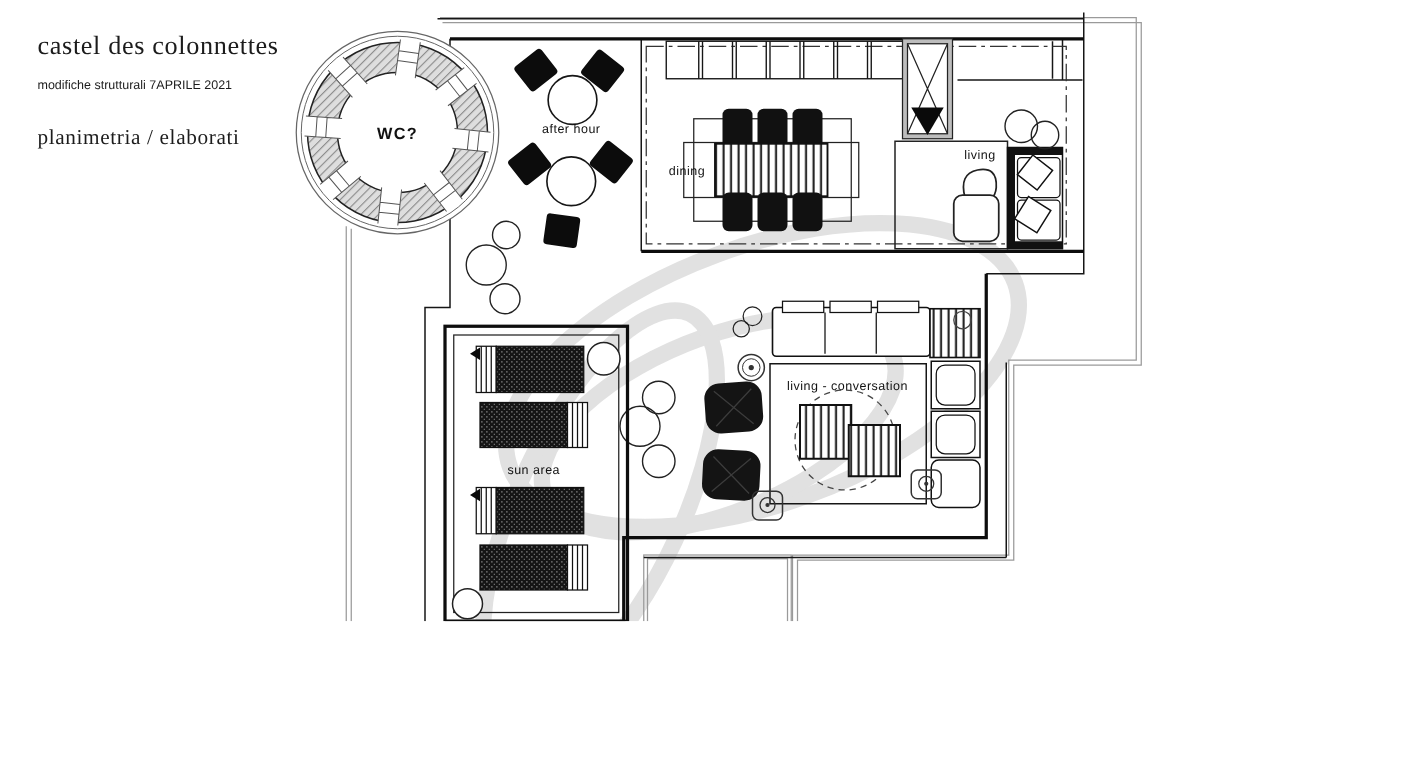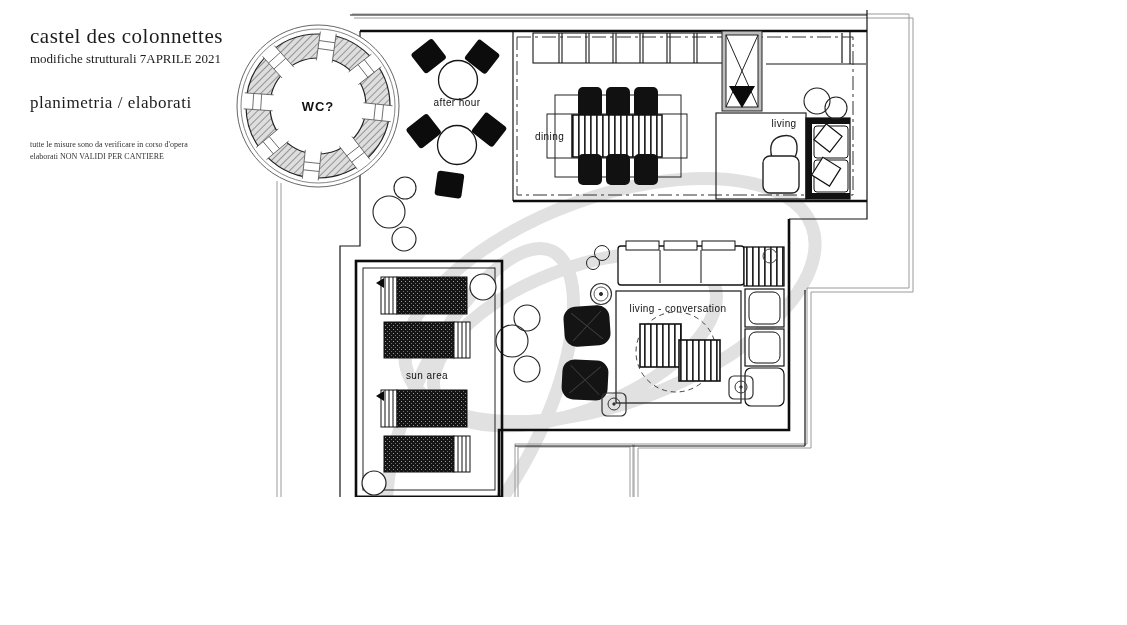--- a/index.html
+++ b/index.html
@@ -6,41 +6,37 @@
   #canvas{
     position:relative;
     width:1127px;height:497px;
     background:#ffffff;
     overflow:hidden;
     font-family:"Liberation Sans",sans-serif;
   }
   .titleblock{position:absolute;left:30px;top:24px;color:#1c1c1c;}
   .t-main{font-family:"Liberation Serif",serif;font-size:21px;letter-spacing:.5px;}
   .t-sub{font-family:"Liberation Serif",serif;font-size:12px;letter-spacing:1px;margin-top:3px;}
-  .t-rev{font-family:Liberation Serif, serif;font-size:13px;margin-top:2px;}
+  .t-rev{font-family:Liberation Sans, sans-serif;font-size:10px;margin-top:14px;}
   .t-draw{font-family:"Liberation Serif",serif;font-size:17px;margin-top:26px;letter-spacing:.5px;}
   .t-disc{font-family:"Liberation Serif",serif;font-size:8px;margin-top:26px;line-height:1.5;color:#333;}
   svg text{font-family:"Liberation Sans",sans-serif;fill:#111;}
   .lbl{font-size:10px;letter-spacing:.4px;}
   .lbl-b{font-size:13px;font-weight:bold;letter-spacing:1px;}
 </style>
 </head>
 <body>
 
 <div id="canvas">
 
   
   <div class="titleblock">
     <div class="t-main">castel des colonnettes</div>
     <div class="t-rev">modifiche strutturali 7APRILE 2021</div>
     <div class="t-draw">planimetria / elaborati</div>
-    <div class="t-disc">
-      <div>tutte le misure sono da verificare in corso d'opera</div>
-      <div>elaborati NON VALIDI PER CANTIERE</div>
-    </div>
   </div>
 
   
   <svg width="1127" height="625" viewBox="0 0 1127 625">
     <defs>
       <pattern id="hatch" width="5" height="5" patternUnits="userSpaceOnUse" patternTransform="rotate(45)">
         <rect width="5" height="5" fill="#dedede"></rect>
         <line x1="0" y1="0" x2="0" y2="5" stroke="#8a8a8a" stroke-width="1.8"></line>
       </pattern>
       <pattern id="dots" width="4" height="4" patternUnits="userSpaceOnUse">

